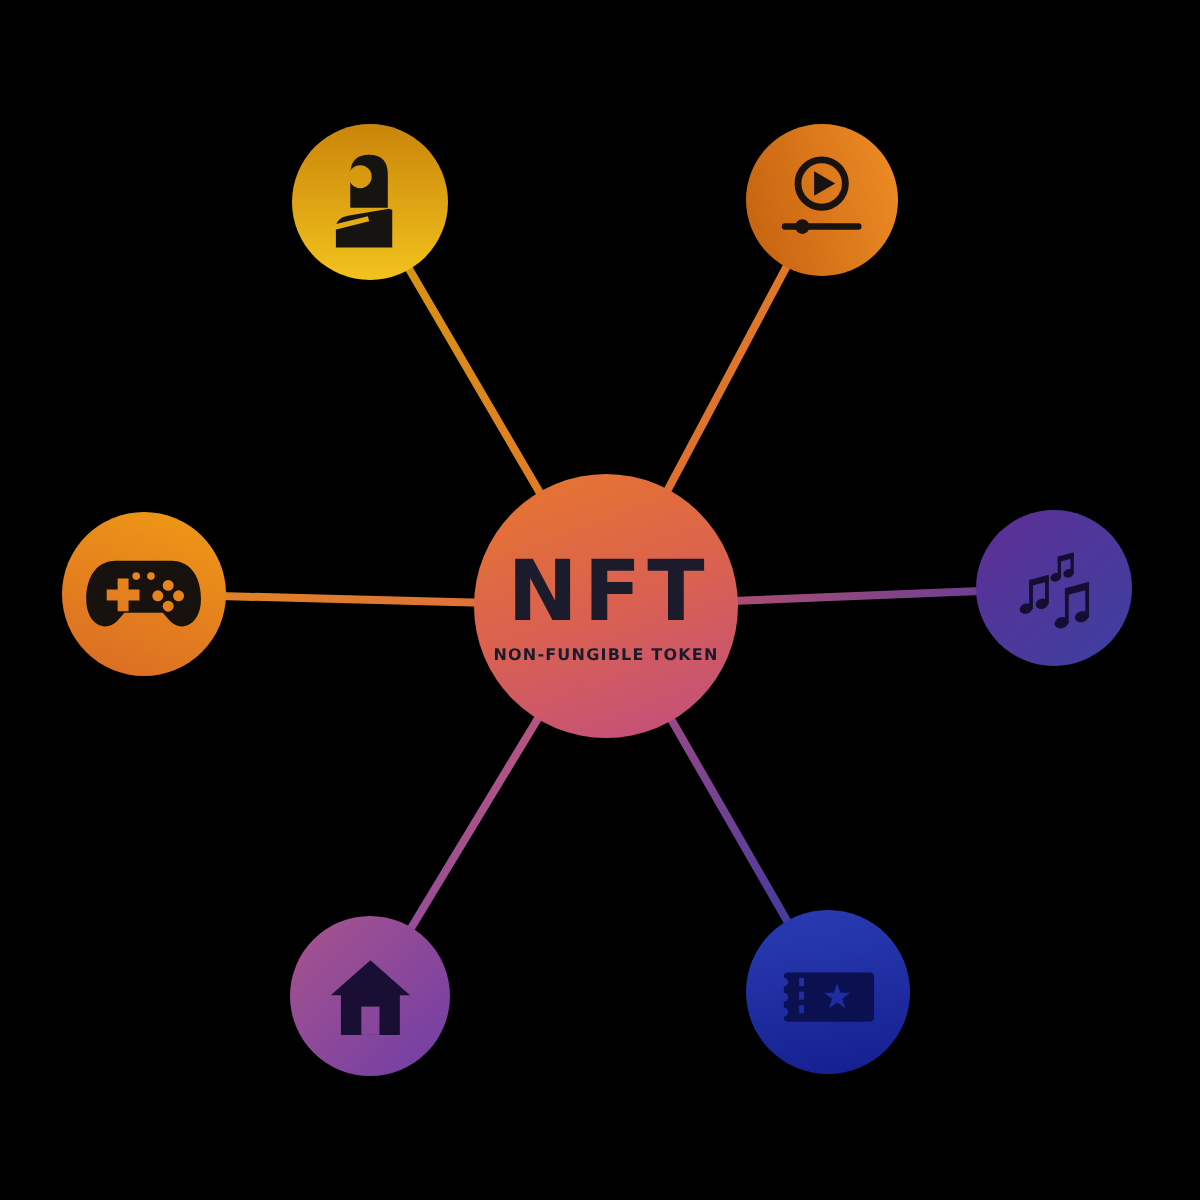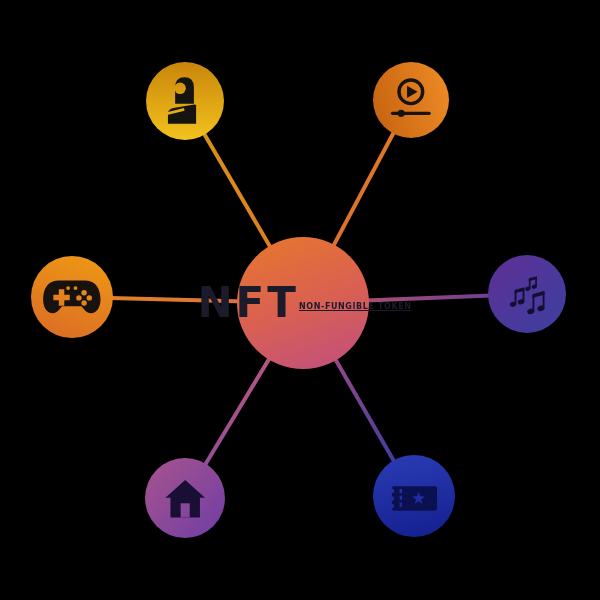--- a/index.html
+++ b/index.html
@@ -10,40 +10,39 @@
     overflow: hidden;
     font-family: "DejaVu Sans", sans-serif;
   }
   .connectors { position: absolute; left: 0; top: 0; width: 600px; height: 600px; }
   .node {
     position: absolute;
     border-radius: 50%;
     display: flex;
     align-items: center;
     justify-content: center;
-    flex-direction: row;
+    flex-direction: column;
     box-sizing: border-box;
   }
   .node svg { width: 68%; height: 68%; display: block; }
   .node.wide-icon svg { width: 80%; height: 80%; }
   .center-node { text-align: center; }
   .nft-title {
     font-size: 42px;
     font-weight: 700;
     letter-spacing: 3px;
     margin-left: 3px; 
     line-height: 1;
   }
   .nft-subtitle {
     font-size: 8px;
     font-weight: 700;
     letter-spacing: 0.6px;
     margin-top: 6px;
     white-space: nowrap;
-    text-decoration: underline;
   }
 </style>
 </head>
 <body>
 
 <div class="stage">
 
   <svg id="connectors" class="connectors">
     <defs>
         <linearGradient id="lg0" gradientUnits="userSpaceOnUse" x1="303" y1="303" x2="185" y2="101">

